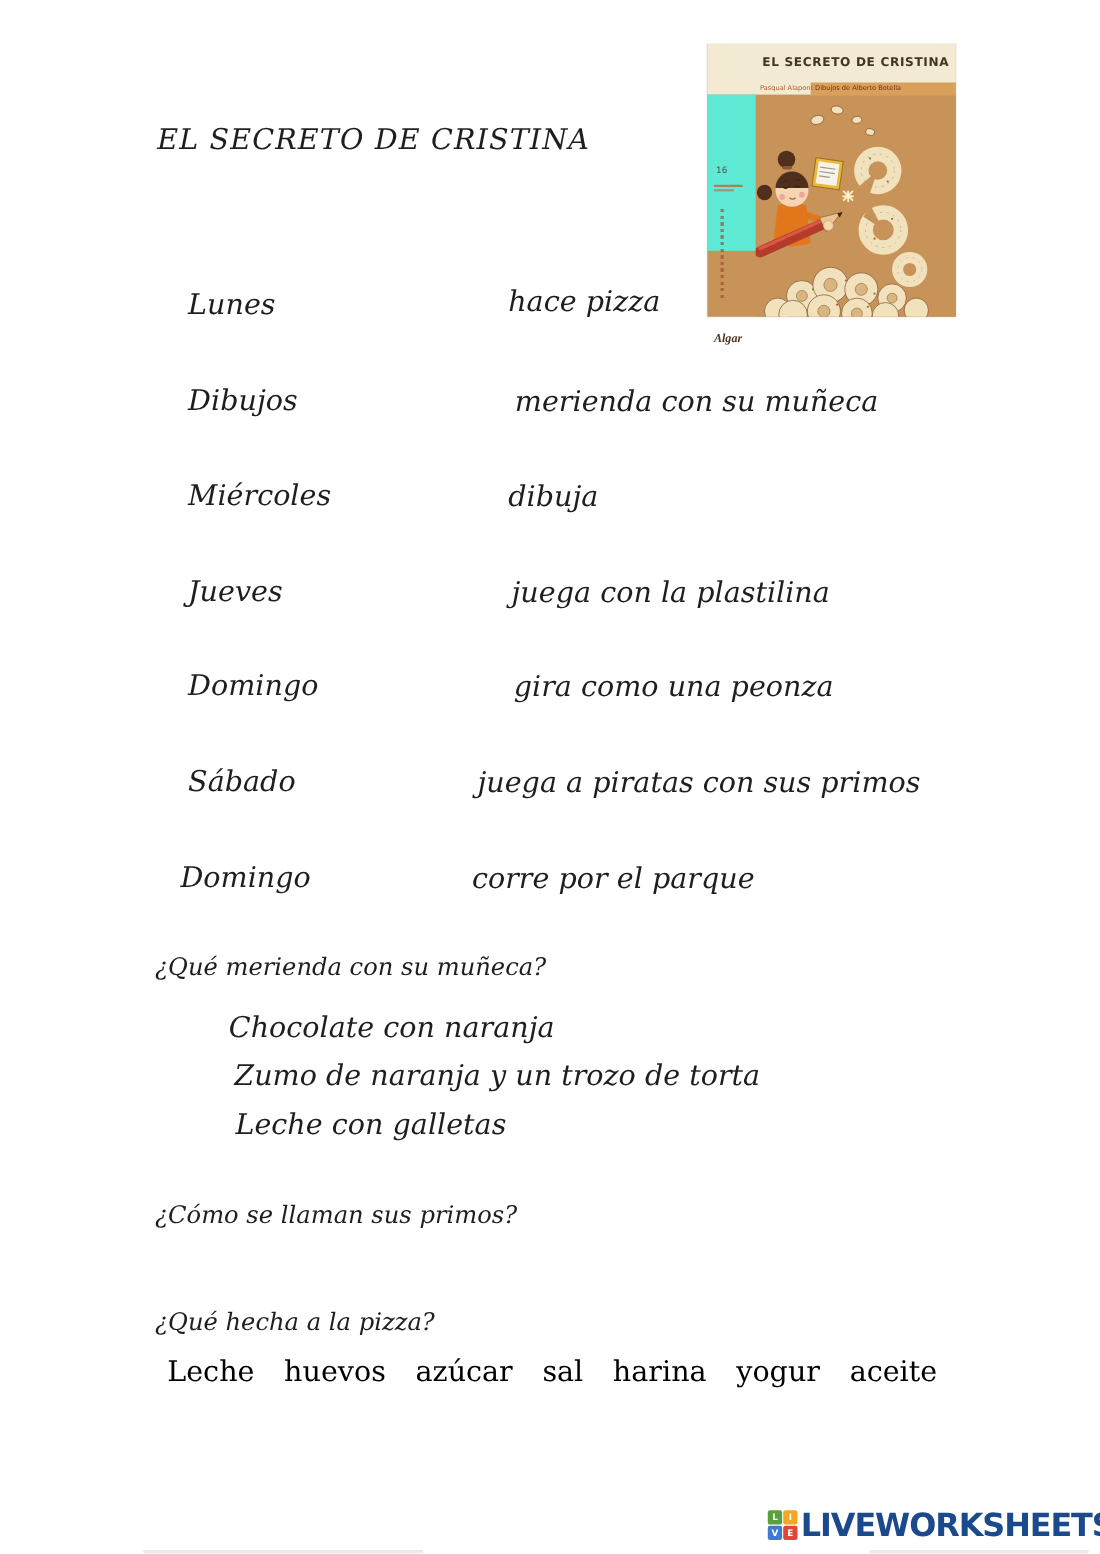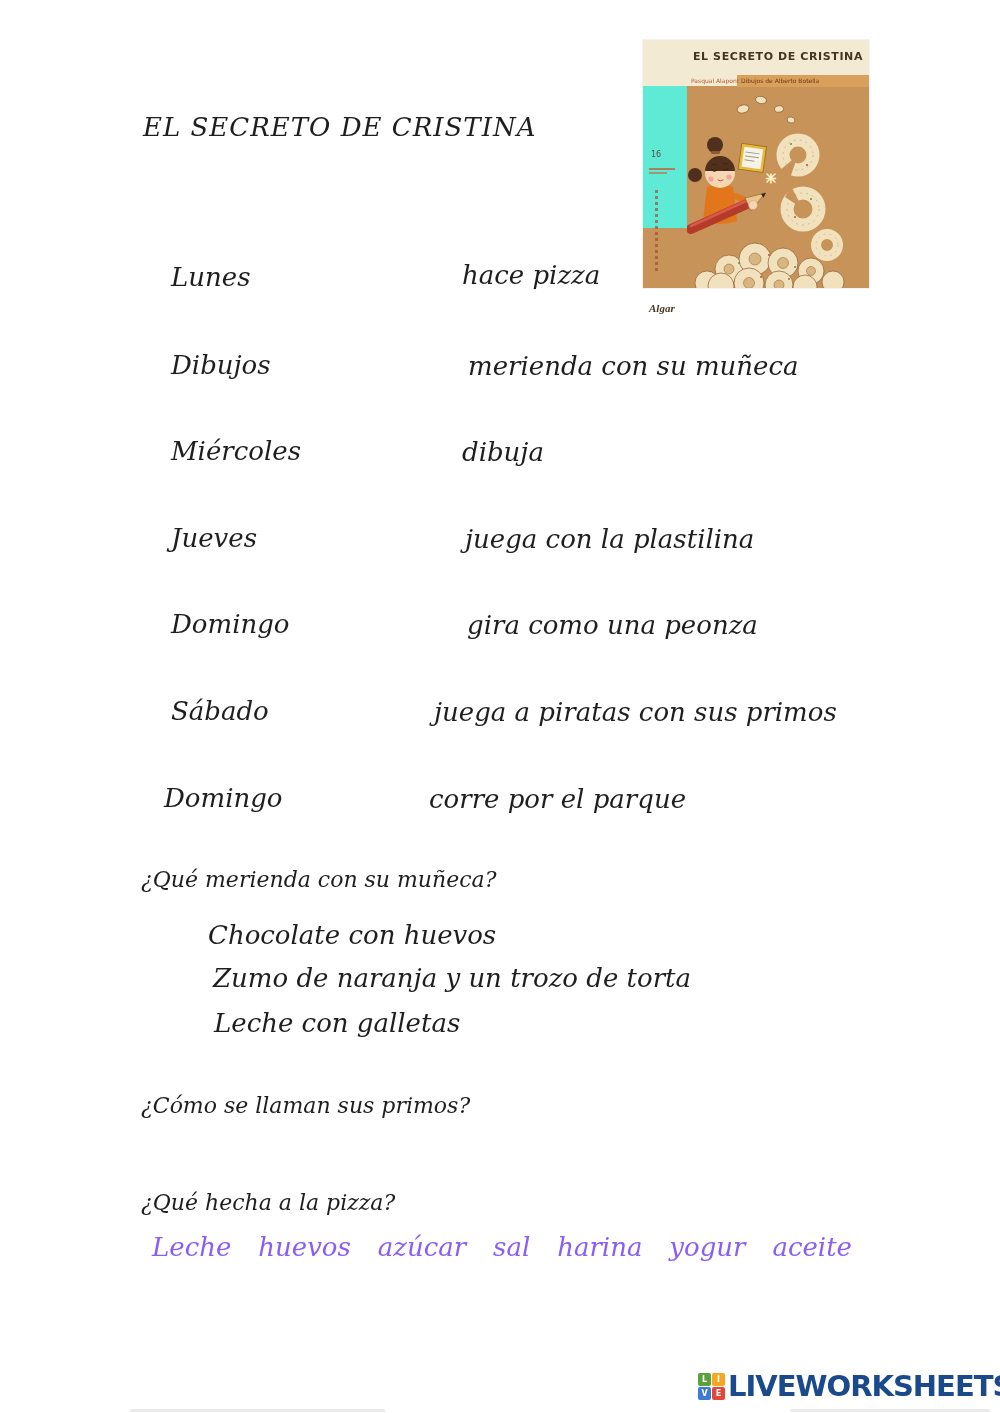--- a/index.html
+++ b/index.html
@@ -13,21 +13,21 @@
   }
   .t-title{font-size:26px;letter-spacing:1px;}
   .t-sub{font-size:29px;}
   .t-day{font-size:26px;margin-left:28px;}
   .t-q{font-size:22px;}
   .t-opt{font-size:26px;}
   .ingredients{
     position:absolute;left:152px;top:1232px;width:700px;
     display:flex;justify-content:space-between;
   }
-  .ingredients .hw-w{font-style:italic;color:#8b5cf6;font-size:26px;white-space:nowrap;}
+  .ingredients .hw-w{color:#000000;font-size:26px;white-space:nowrap;}
 
   
   .cover{position:absolute;left:643px;top:40px;width:226px;height:248px;background:#c89358;
          box-shadow:0 0 0 1px rgba(0,0,0,0.05);}
   .cover-topband{position:absolute;left:0;top:0;width:226px;height:46px;background:#f3ead3;}
   .cover-author-strip{position:absolute;left:94px;top:35px;width:132px;height:12px;background:#d9a05c;}
   .cover-title{position:absolute;left:44px;top:10px;width:182px;text-align:center;
                font-family:"DejaVu Sans","Liberation Sans",sans-serif;font-weight:bold;
                font-size:11px;letter-spacing:0.6px;color:#43351f;}
   .cover-author{position:absolute;left:48px;top:37px;font-family:"DejaVu Sans",sans-serif;
@@ -182,21 +182,21 @@
   <span class="hw t-day" style="left:143px;top:610px">Domingo</span>
   <span class="hw t-day" style="left:439px;top:611px">gira como una peonza</span>
 
   <span class="hw t-day" style="left:143px;top:697px">Sábado</span>
   <span class="hw t-day" style="left:406px;top:698px">juega a piratas con sus primos</span>
 
   <span class="hw t-day" style="left:136px;top:784px">Domingo</span>
   <span class="hw t-day" style="left:401px;top:785px">corre por el parque</span>
 
   <div class="hw t-q" style="left:141px;top:868px">¿Qué merienda con su muñeca?</div>
-  <span class="hw t-opt" style="left:208px;top:921px">Chocolate con huevos</span>
+  <span class="hw t-opt" style="left:208px;top:921px">Chocolate con naranja</span>
   <span class="hw t-opt" style="left:213px;top:964px">Zumo de naranja y un trozo de torta</span>
   <span class="hw t-opt" style="left:214px;top:1009px">Leche con galletas</span>
 
   <div class="hw t-q" style="left:141px;top:1191px">¿Qué hecha a la pizza?</div>
 
   <div class="hw t-q" style="left:141px;top:1094px">¿Cómo se llaman sus primos?</div>
   <div class="ingredients">
     <span class="hw-w">Leche</span>
     <span class="hw-w">huevos</span>
     <span class="hw-w">azúcar</span>

